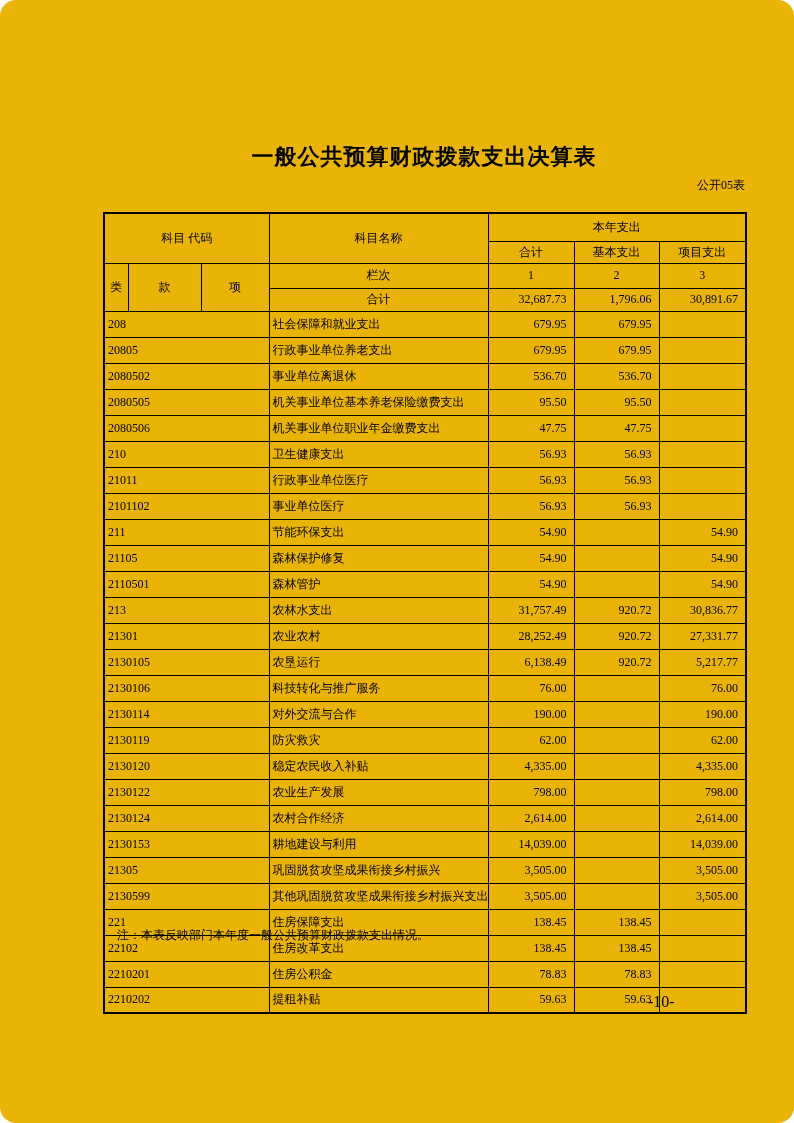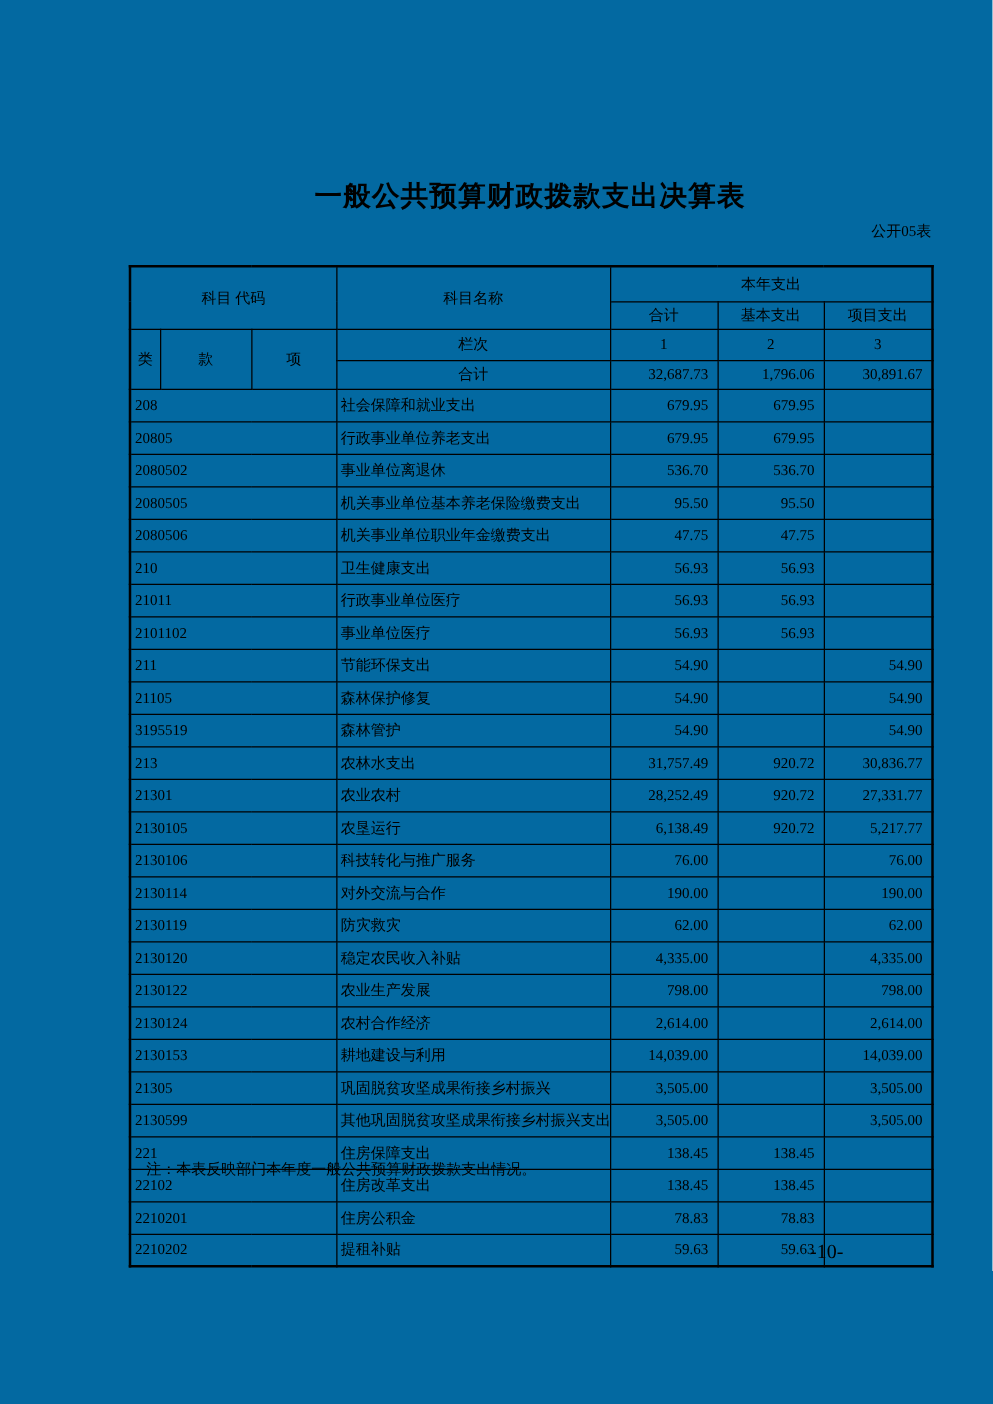--- a/index.html
+++ b/index.html
@@ -5,22 +5,23 @@
   * { margin: 0; padding: 0; box-sizing: border-box; }
   html, body { background: #ffffff; }
   body {
     width: 794px; height: 1123px;
     font-family: "Liberation Serif", "DejaVu Serif", serif;
     color: #000;
   }
   .page {
     position: relative;
     width: 794px; height: 1123px;
-    background: #0369a1;
+    background: #eab308;
     overflow: hidden;
+    border-radius: 16px;
   }
   .doc-title {
     position: absolute;
     top: 142px; left: 103px; width: 642px;
     text-align: center;
     font-family: "Liberation Sans", "DejaVu Sans", sans-serif;
     font-weight: bold;
     font-size: 22px;
     letter-spacing: 1px;
   }
@@ -189,21 +190,21 @@
           <td class="num-cell">54.90</td>
         </tr>
         <tr>
           <td class="code-cell" colspan="3">21105</td>
           <td class="name-cell">森林保护修复</td>
           <td class="num-cell">54.90</td>
           <td class="num-cell"></td>
           <td class="num-cell">54.90</td>
         </tr>
         <tr>
-          <td class="code-cell" colspan="3">3195519</td>
+          <td class="code-cell" colspan="3">2110501</td>
           <td class="name-cell">森林管护</td>
           <td class="num-cell">54.90</td>
           <td class="num-cell"></td>
           <td class="num-cell">54.90</td>
         </tr>
         <tr>
           <td class="code-cell" colspan="3">213</td>
           <td class="name-cell">农林水支出</td>
           <td class="num-cell">31,757.49</td>
           <td class="num-cell">920.72</td>

